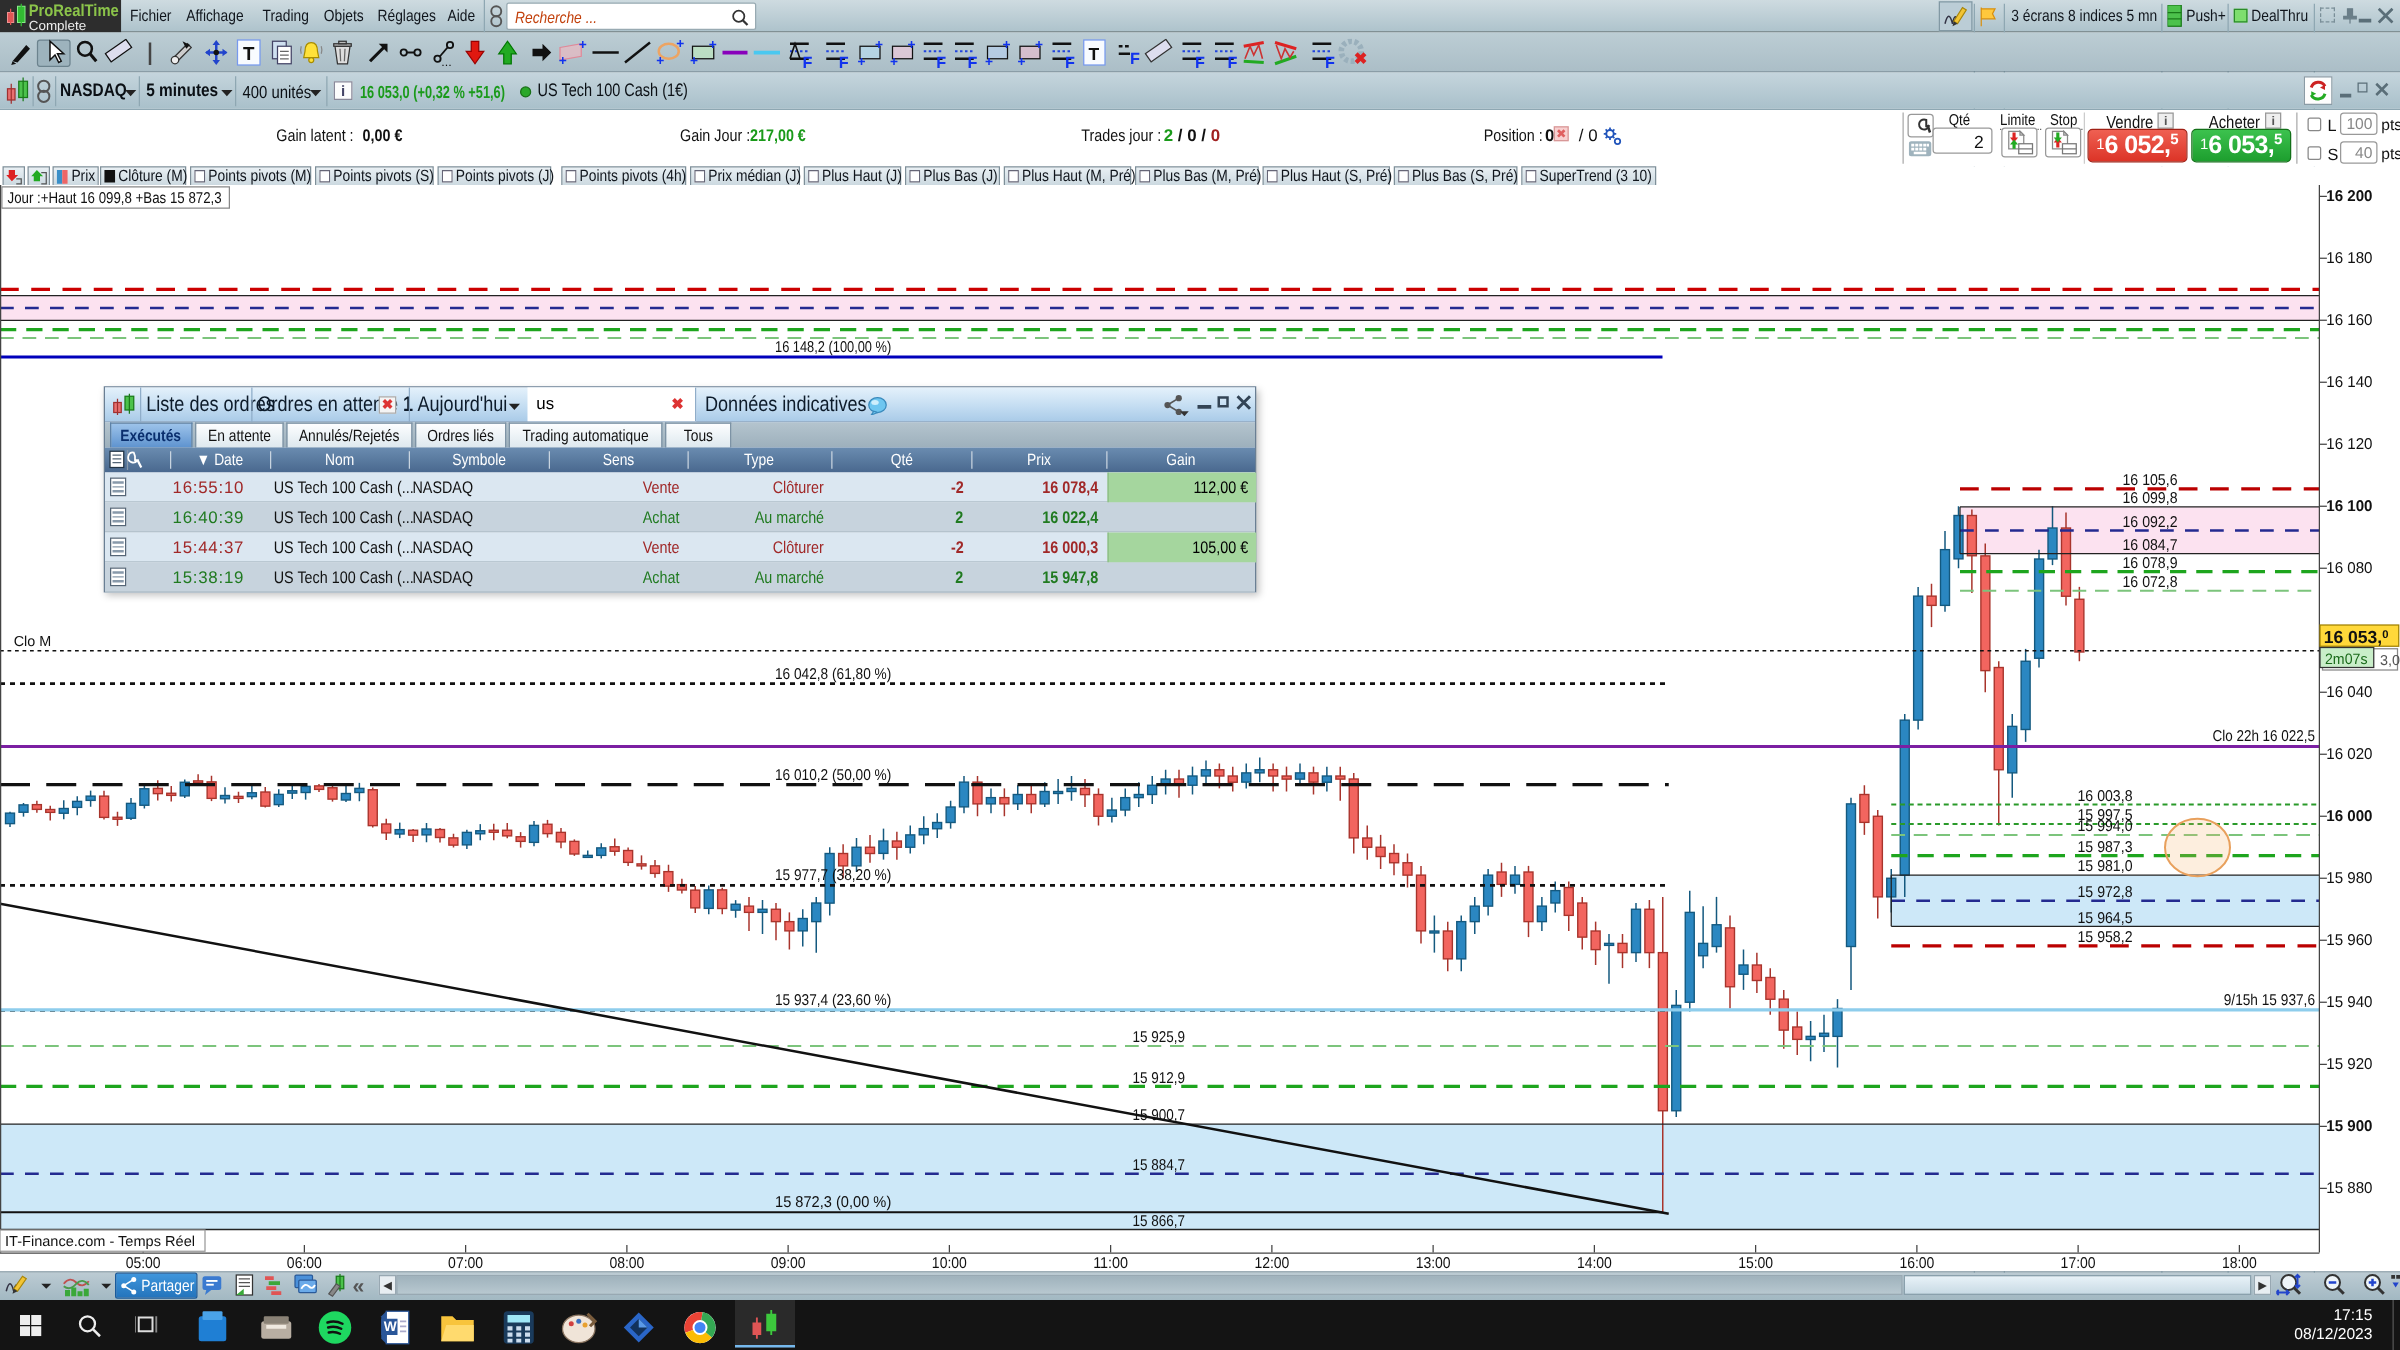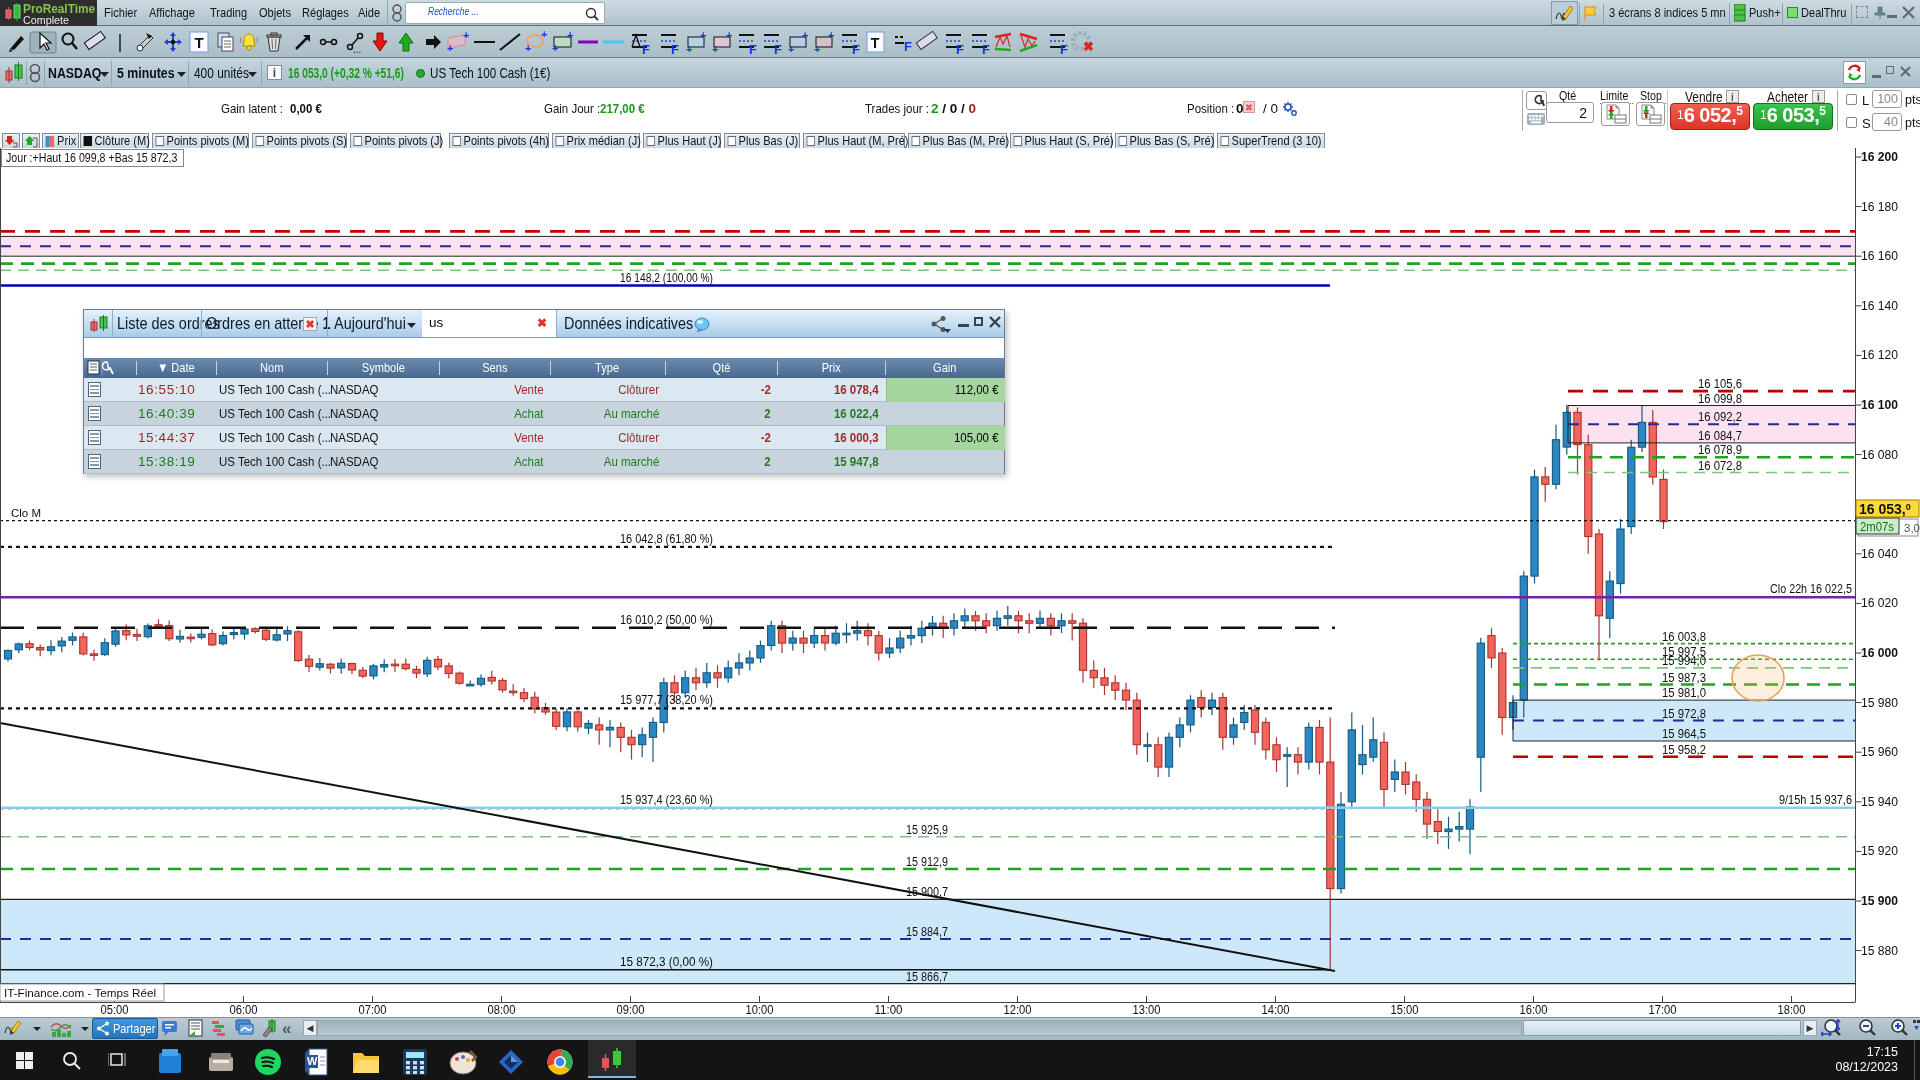--- a/index.html
+++ b/index.html
@@ -50,21 +50,21 @@
 <div class="abs menu" style="left:210px"><span class="cx">Trading</span></div>
 <div class="abs menu" style="left:259px"><span class="cx">Objets</span></div>
 <div class="abs menu" style="left:302px"><span class="cx">Réglages</span></div>
 <div class="abs menu" style="left:358px"><span class="cx">Aide</span></div>
 <div class="abs" style="left:387px;top:0;width:1px;height:26px;background:#8ea7b2"></div>
 <svg class="abs" style="left:391px;top:3px" width="13" height="20">
     <circle cx="6" cy="6" r="4" fill="none" stroke="#555" stroke-width="1.5"></circle>
     <circle cx="6" cy="14" r="4" fill="none" stroke="#555" stroke-width="1.5"></circle>
   </svg>
 <div class="abs" style="left:405px;top:2px;width:200px;height:22px;background:#fff;border:1px solid #98aab2;border-radius:2px">
-    <span style="position:absolute;left:22px;top:3px;font-size:10px;color:#1d4ed8;font-style:italic"><span class="cx">Recherche ...</span></span>
+    <span style="position:absolute;left:6px;top:3px;font-size:13px;color:#c2410c;font-style:italic"><span class="cx">Recherche ...</span></span>
     <svg style="position:absolute;right:4px;top:3px" width="16" height="16">
       <circle cx="7" cy="7" r="4.5" fill="none" stroke="#333" stroke-width="1.4"></circle>
       <line x1="10" y1="10" x2="14" y2="14" stroke="#333" stroke-width="1.8"></line>
     </svg>
   </div>
 <div class="abs" style="left:1551px;top:1px;width:27px;height:24px;background:#bbcdd6;border:1px solid #8299a4"></div>
 <svg class="abs" style="left:1553px;top:3px" width="24" height="20">
     <path d="M3 16 Q6 4 9 16 Q11 6 13 14" stroke="#334" fill="none" stroke-width="1.2"></path>
     <path d="M10 14 L17 3 L20 5 L13 16 Z" fill="#f2c435" stroke="#a8860a"></path>
     <path d="M10 14 L9 18 L13 16 Z" fill="#333"></path>
@@ -922,20 +922,28 @@
         <line x1="4" y1="9" x2="13" y2="3.5" stroke="#555" stroke-width="1.4"></line>
         <line x1="4" y1="9" x2="13" y2="14.5" stroke="#555" stroke-width="1.4"></line>
         <path d="M14 14 L21 14 L17.5 18 Z" fill="#333"></path>
       </svg>
       <div class="abs" style="left:874px;top:14px;width:11px;height:3px;background:#345"></div>
       <div class="abs" style="left:890px;top:7px;width:9px;height:9px;border:2px solid #345"></div>
       <svg style="position:absolute;left:905px;top:6px" width="13" height="13">
         <path d="M1 1 L11 11 M11 1 L1 11" stroke="#345" stroke-width="2.4"></path>
       </svg>
     </div>
+    <div id="ptabs">
+      <div class="ptab ptabsel" style="left:4px;width:66px"><span class="cx" style="transform-origin:50% 50%">Exécutés</span></div>
+      <div class="ptab" style="left:72px;width:71px"><span class="cx" style="transform-origin:50% 50%">En attente</span></div>
+      <div class="ptab" style="left:145px;width:101px"><span class="cx" style="transform-origin:50% 50%">Annulés/Rejetés</span></div>
+      <div class="ptab" style="left:248px;width:73px"><span class="cx" style="transform-origin:50% 50%">Ordres liés</span></div>
+      <div class="ptab" style="left:323px;width:123px"><span class="cx" style="transform-origin:50% 50%">Trading automatique</span></div>
+      <div class="ptab" style="left:448px;width:53px"><span class="cx" style="transform-origin:50% 50%">Tous</span></div>
+    </div>
     <div id="phead">
       <svg style="position:absolute;left:3px;top:2px" width="46" height="16">
         <rect x="1" y="1" width="11" height="13" fill="#fff" stroke="#234"></rect>
         <line x1="3" y1="4" x2="10" y2="4" stroke="#567"></line>
         <line x1="3" y1="7" x2="10" y2="7" stroke="#567"></line>
         <line x1="3" y1="10" x2="10" y2="10" stroke="#567"></line>
         <line x1="15" y1="0" x2="15" y2="16" stroke="#89a"></line>
         <path d="M20 2 a4 4 0 1 0 3 6 l-2 0 0-3 z" fill="none" stroke="#fff" stroke-width="1.4"></path>
         <line x1="23" y1="8" x2="26" y2="14" stroke="#fff" stroke-width="1.8"></line>
       </svg>

